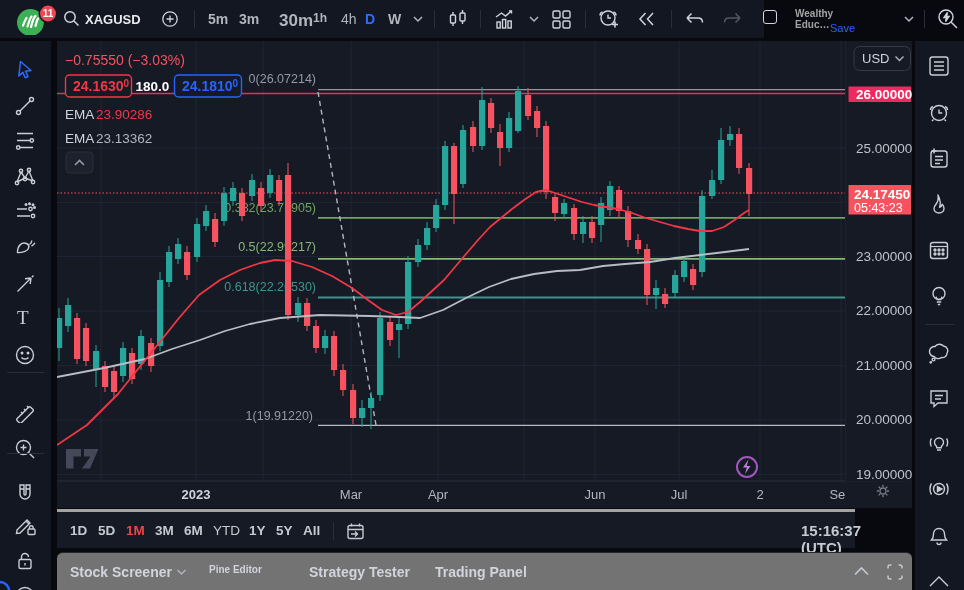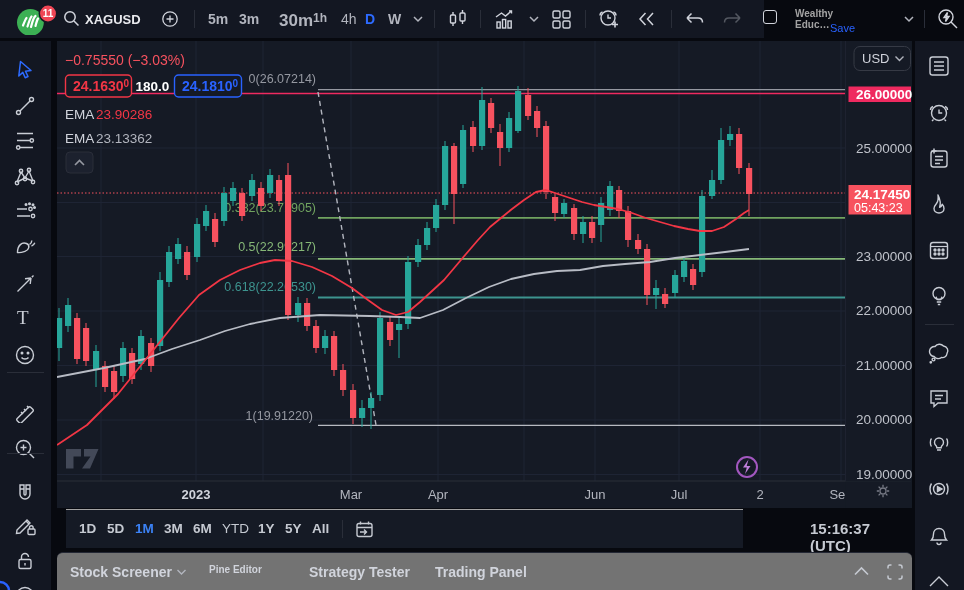--- a/index.html
+++ b/index.html
@@ -227,24 +227,24 @@
     <text x="856" y="315.4" fill="#bfc2ca" font-size="13.5">22.00000</text>
     <text x="856" y="369.9" fill="#bfc2ca" font-size="13.5">21.00000</text>
     <text x="856" y="424.4" fill="#bfc2ca" font-size="13.5">20.00000</text>
     <text x="856" y="478.9" fill="#bfc2ca" font-size="13.5">19.00000</text>
     <rect x="848.5" y="86.5" width="62.5" height="15.5" fill="#ef2a60"></rect>
     <text x="856" y="99" fill="#ffffff" font-size="13.5" font-weight="bold">26.00000</text>
     <rect x="848.5" y="185" width="62.5" height="29.5" fill="#f7525f"></rect>
     <text x="854" y="198.5" fill="#ffffff" font-size="13.5" font-weight="bold">24.17450</text>
     <text x="854" y="211.5" fill="#ffffff" font-size="12.5">05:43:23</text>
   </svg>
-<div style="position:absolute;left:66px;top:508.5px;width:677px;height:39px;background:#151a25;border-top:1px solid #a3a3a3">
+<div style="position:absolute;left:57px;top:508.5px;width:798px;height:39px;background:#151a25;border-top:3px solid #a3a3a3">
     <div style="position:absolute;left:13px;top:11px;font-size:13.5px;font-weight:600;color:#c5c9d1">1D</div>
     <div style="position:absolute;left:41px;top:11px;font-size:13.5px;font-weight:600;color:#c5c9d1">5D</div>
-    <div style="position:absolute;left:69px;top:11px;font-size:13.5px;font-weight:600;color:#3b82f6">1M</div>
+    <div style="position:absolute;left:69px;top:11px;font-size:13.5px;font-weight:600;color:#ef4444">1M</div>
     <div style="position:absolute;left:98px;top:11px;font-size:13.5px;font-weight:600;color:#c5c9d1">3M</div>
     <div style="position:absolute;left:127px;top:11px;font-size:13.5px;font-weight:600;color:#c5c9d1">6M</div>
     <div style="position:absolute;left:156px;top:11px;font-size:13.5px;font-weight:400;color:#c5c9d1">YTD</div>
     <div style="position:absolute;left:192px;top:11px;font-size:13.5px;font-weight:600;color:#c5c9d1">1Y</div>
     <div style="position:absolute;left:219px;top:11px;font-size:13.5px;font-weight:600;color:#c5c9d1">5Y</div>
     <div style="position:absolute;left:246px;top:11px;font-size:13.5px;font-weight:600;color:#c5c9d1">All</div>
     <div style="position:absolute;left:276px;top:10px;width:1px;height:18px;background:#2a2e39"></div>
     <svg style="position:absolute;left:288px;top:9px" width="21" height="21" viewBox="0 0 21 21" stroke="#c5c9d1" stroke-width="1.4" fill="none">
       <rect x="3" y="4.5" width="15" height="13" rx="2"></rect>
       <path d="M3 8.5 H18 M6.5 2.5 v3 M14.5 2.5 v3"></path>

